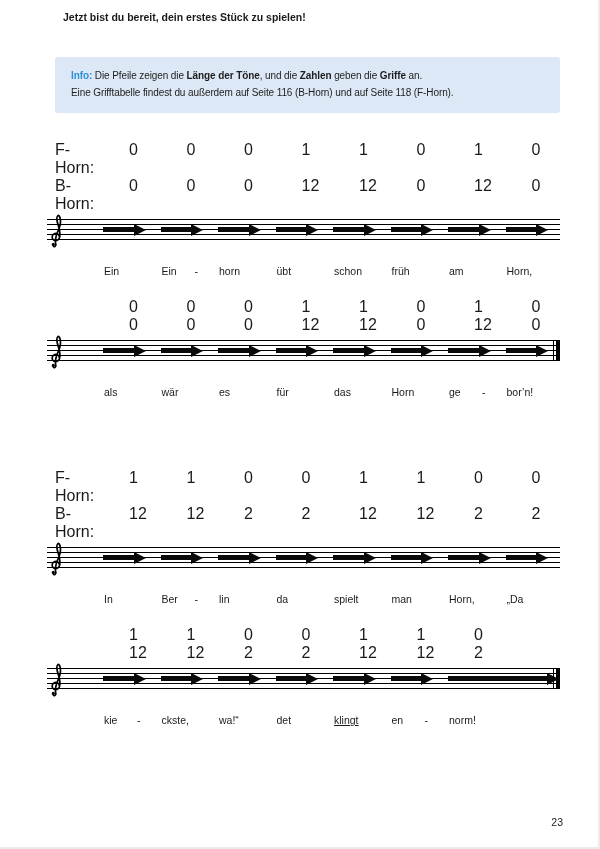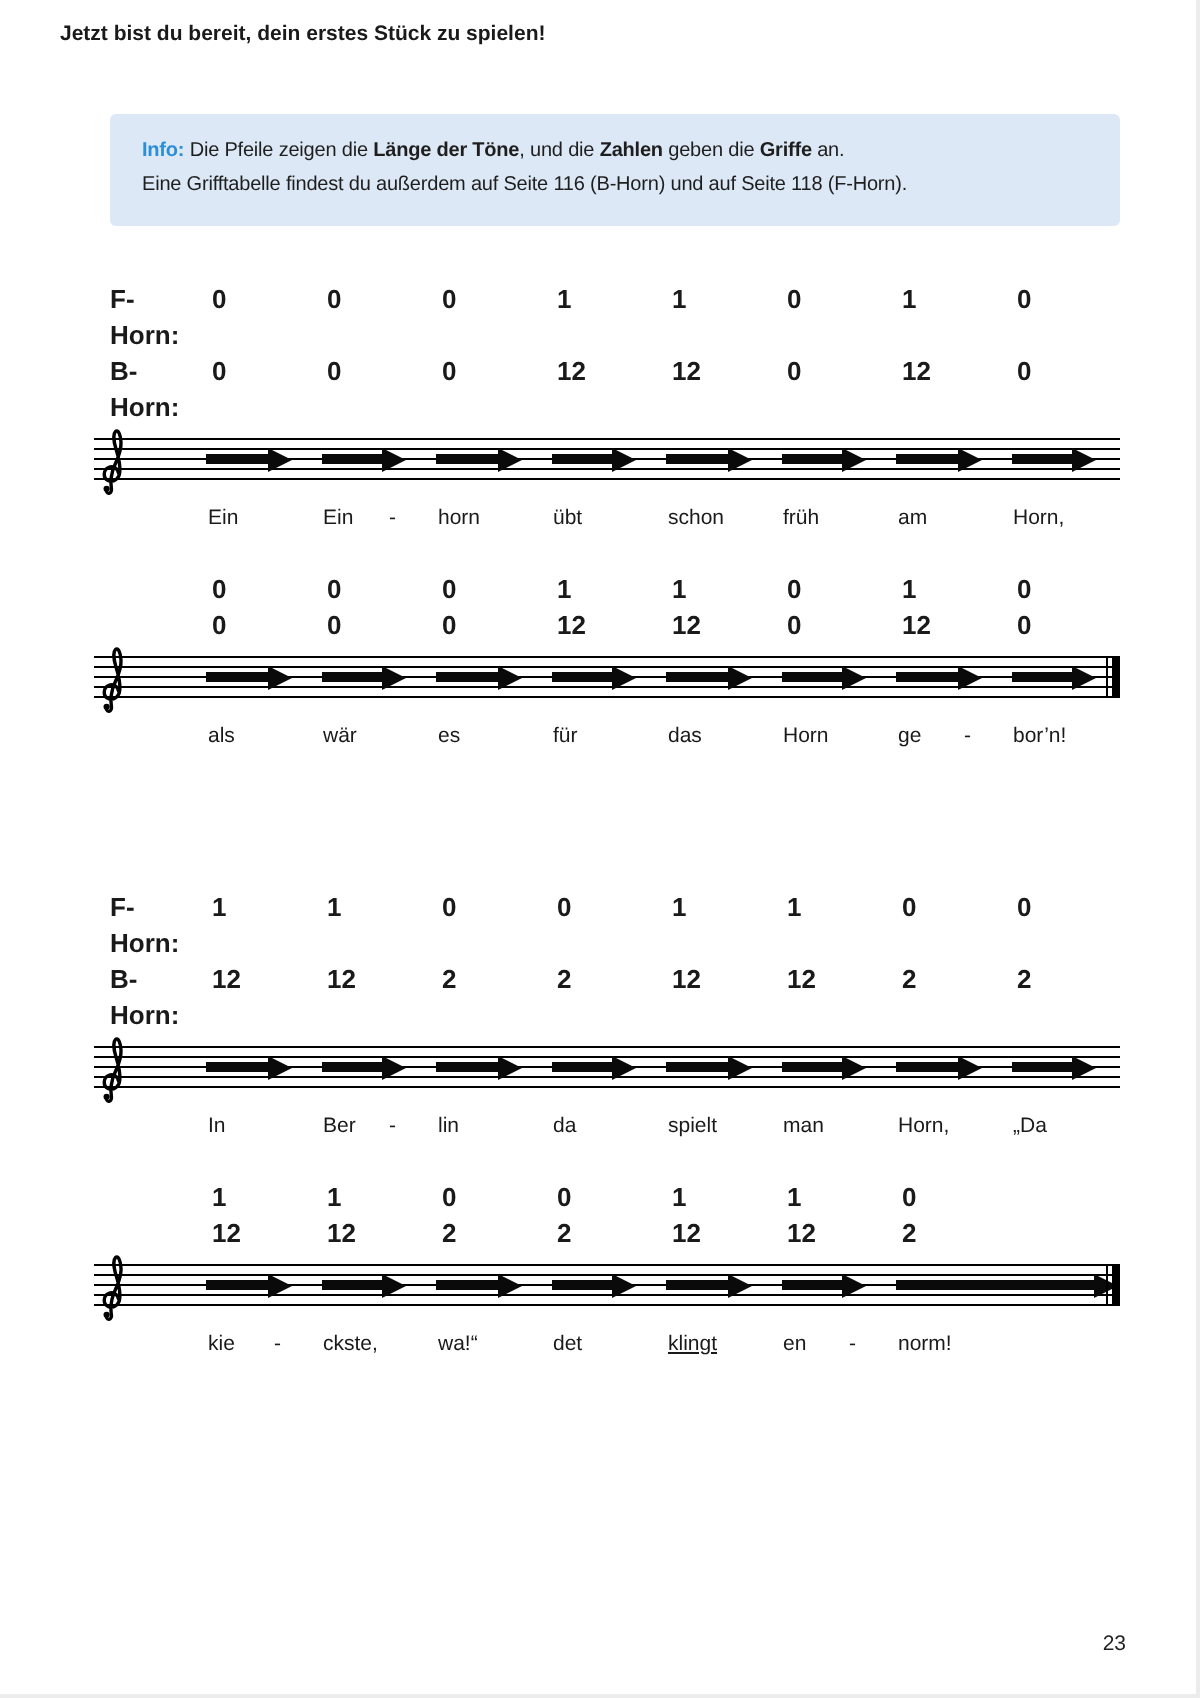--- a/index.html
+++ b/index.html
@@ -12,21 +12,21 @@
     font-family: "Liberation Sans", sans-serif;
     overflow: hidden;
     box-shadow: inset -2px -2px 0 #ececec;
   }
   h1.page-title {
     margin: 40px 40px 0 55px;
     font-size: 20px; font-weight: 400; color:#1c1c1c;
     letter-spacing: 0.1px;
   }
   p.page-subtitle {
-    margin: 11px 40px 0 30px;
+    margin: 11px 40px 0 63px;
     font-size: 10.5px; font-weight: 700;
   }
   .infobox {
     margin: 34px 40px 0 55px;
     background: var(--info-bg, #dce8f5);
     border-radius: 3px;
     padding: 11px 16px 12px 16px;
     font-size: 10px; line-height: 16.5px;
     letter-spacing: -0.1px;
     color: #1e1e1e;
@@ -36,21 +36,21 @@
   .infobox b { font-weight: 700; }
 
   #songs { margin: 28px 0 0 55px; }
   .song-sep { margin-top: 70px; }
   .song-title {
     width: 505px; text-align: center;
     font-size: 14px; font-weight: 700;
     margin-bottom: 14px;
   }
   .line-block { margin-bottom: 20px; }
-  .num-row { display: flex; font-size: 13px; font-weight: 700; line-height: 18px; }
+  .num-row { display: flex; font-size: 16px; font-weight: 400; line-height: 18px; gap: 23px; }
   .row-label { width: 45px; flex: 0 0 45px; }
   .cols { display: flex; width: 460px; }
   .cell { flex: 0 0 auto; }
   .num-cell { padding-left: 6px; }
 
   .staff {
     position: relative;
     height: 21px; width: 513px;
     margin-left: -8px; margin-top: 6px;
   }
@@ -75,21 +75,21 @@
     content: ""; position: absolute; right: -12px; top: 50%;
     transform: translateY(-50%);
     border-left: 12px solid #0a0a0a;
     border-top: 6.5px solid transparent;
     border-bottom: 6.5px solid transparent;
   }
   .final-bar { position: absolute; right: 0; top: 0; height: 21px; width: 9px; }
   .final-bar .bar-thin { position: absolute; right: 6px; top: 0; bottom: 0; width: 1.5px; background: #000; }
   .final-bar .bar-thick { position: absolute; right: 0; top: 0; bottom: 0; width: 4.5px; background: #000; }
 
-  .lyric-row { display: flex; margin-top: 12px; font-size: 10.5px; line-height: 14px; }
+  .lyric-row { display: flex; margin-top: 24px; font-size: 10.5px; line-height: 14px; }
   .lyric-cell { display: flex; padding-left: 4px; }
   .lyric-cell .hyph { margin-left: auto; padding-right: 17px; }
 
   .pagenum {
     position: absolute; right: 37px; bottom: 21px;
     font-size: 10.5px; color: #222;
   }
 </style>
 </head>
 <body>

